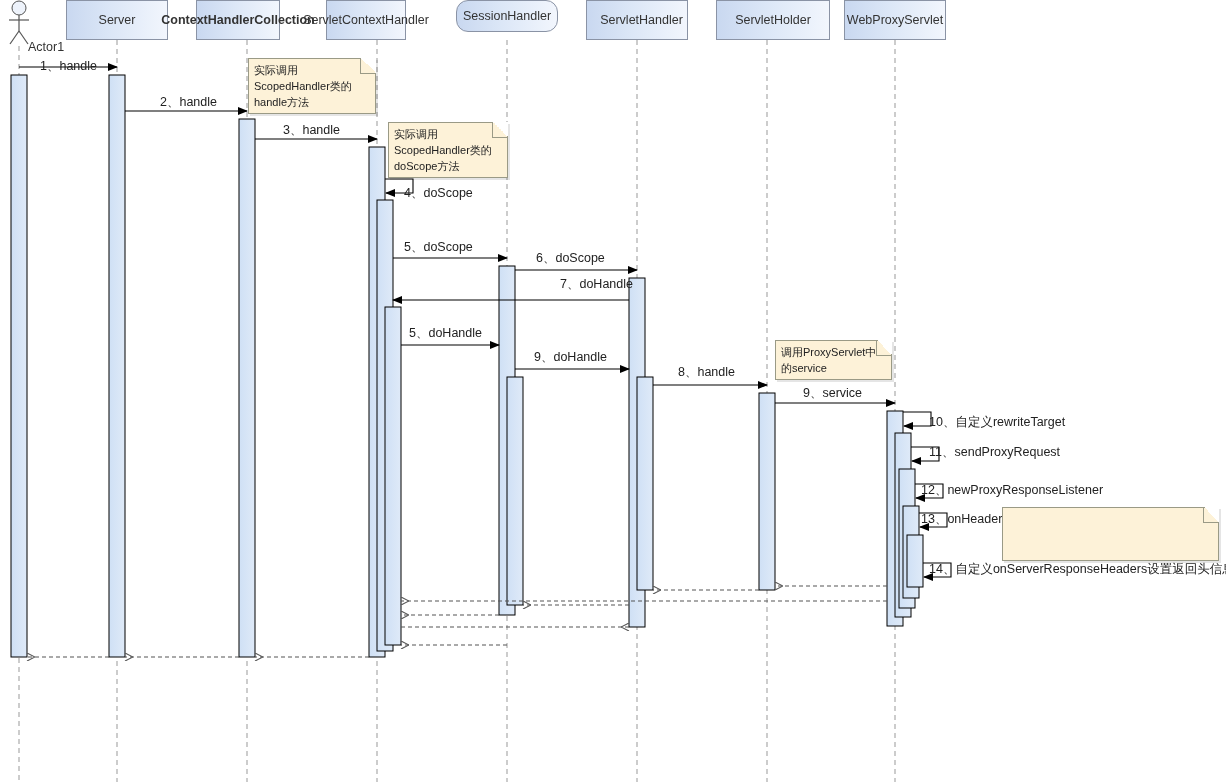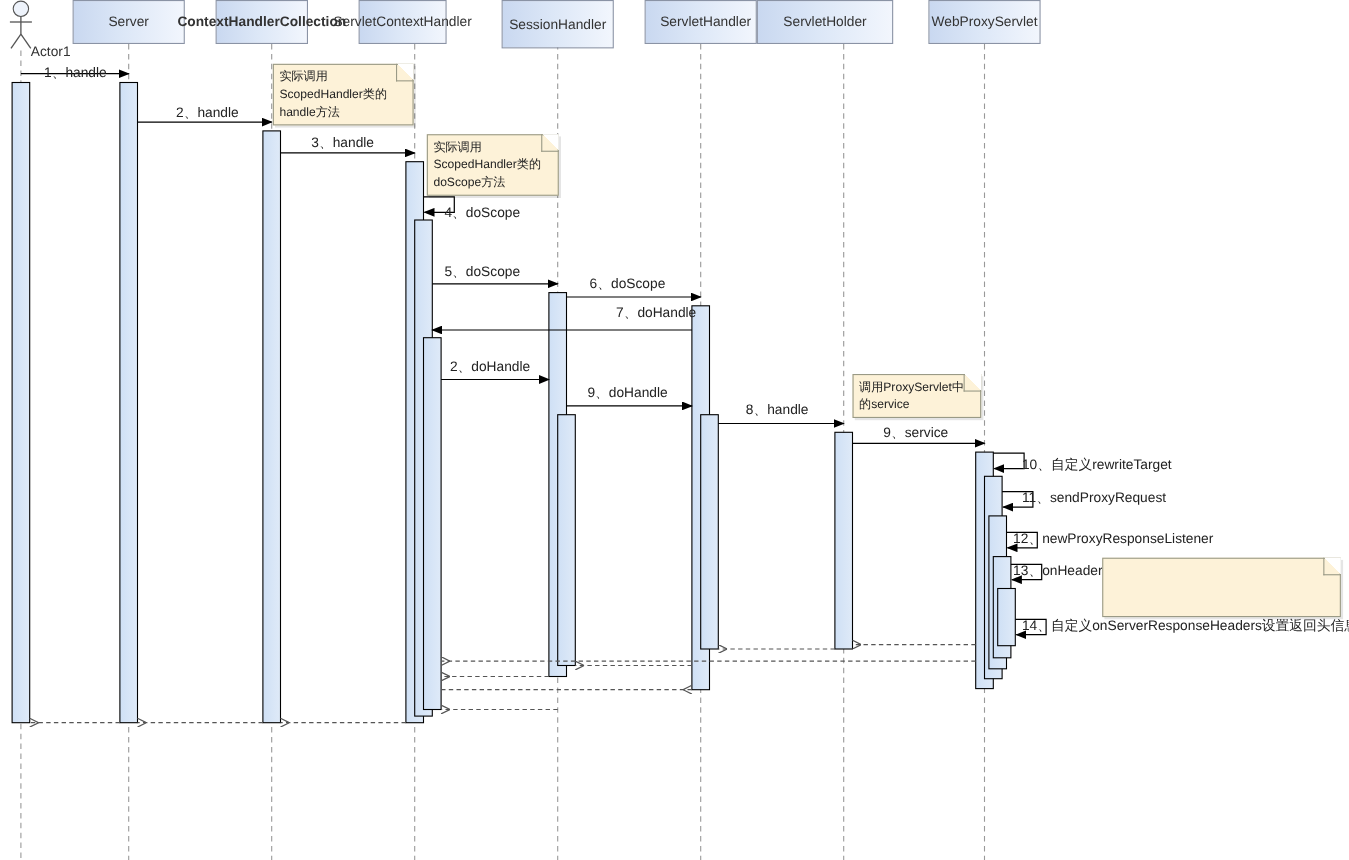--- a/index.html
+++ b/index.html
@@ -153,45 +153,45 @@
   <div id="boxes">
       <div class="lifeline-box" style="left: 66px; top: 0px; width: 102px; height: 40px;">
         <span>Server</span>
       </div>
       <div class="lifeline-box" style="left: 196px; top: 0px; width: 84px; height: 40px; font-weight: bold;">
         <span>ContextHandlerCollection</span>
       </div>
       <div class="lifeline-box" style="left: 326px; top: 0px; width: 80px; height: 40px;">
         <span>ServletContextHandler</span>
       </div>
-      <div class="lifeline-box" style="left: 456px; top: 0px; width: 102px; height: 44px;">
+      <div class="lifeline-box" style="left: 456px; top: 0px; width: 102px; height: 32px; border-radius: 12px;">
         <span>SessionHandler</span>
       </div>
       <div class="lifeline-box" style="left: 586px; top: 0px; width: 102px; height: 40px; padding-left: 12px;">
         <span>ServletHandler</span>
       </div>
-      <div class="lifeline-box" style="left: 688px; top: 0px; width: 124px; height: 40px;">
+      <div class="lifeline-box" style="left: 716px; top: 0px; width: 114px; height: 40px;">
         <span>ServletHolder</span>
       </div>
       <div class="lifeline-box" style="left: 844px; top: 0px; width: 102px; height: 40px;">
         <span>WebProxyServlet</span>
       </div>
     </div>
 
   <div class="actor-label" style="left:0px;top:40px;padding-left:28px;">Actor1</div>
 
   <div id="labels">
       <div class="msg-label" style="left: 40px; top: 58px;">1、handle</div>
       <div class="msg-label" style="left: 160px; top: 94px;">2、handle</div>
       <div class="msg-label" style="left: 283px; top: 122px;">3、handle</div>
       <div class="msg-label" style="left: 404px; top: 185px;">4、doScope</div>
       <div class="msg-label" style="left: 404px; top: 239px;">5、doScope</div>
       <div class="msg-label" style="left: 536px; top: 250px;">6、doScope</div>
       <div class="msg-label" style="left: 560px; top: 276px;">7、doHandle</div>
-      <div class="msg-label" style="left: 409px; top: 325px;">2、doHandle</div>
+      <div class="msg-label" style="left: 409px; top: 325px;">5、doHandle</div>
       <div class="msg-label" style="left: 534px; top: 349px;">9、doHandle</div>
       <div class="msg-label" style="left: 678px; top: 364px;">8、handle</div>
       <div class="msg-label" style="left: 803px; top: 385px;">9、service</div>
       <div class="msg-label" style="left: 929px; top: 414px;">10、自定义rewriteTarget</div>
       <div class="msg-label" style="left: 929px; top: 444px;">11、sendProxyRequest</div>
       <div class="msg-label" style="left: 921px; top: 482px;">12、newProxyResponseListener</div>
       <div class="msg-label" style="left: 921px; top: 511px;">13、onHeader</div>
       <div class="msg-label" style="left: 929px; top: 561px;">14、自定义onServerResponseHeaders设置返回头信息</div>
     </div>
 

